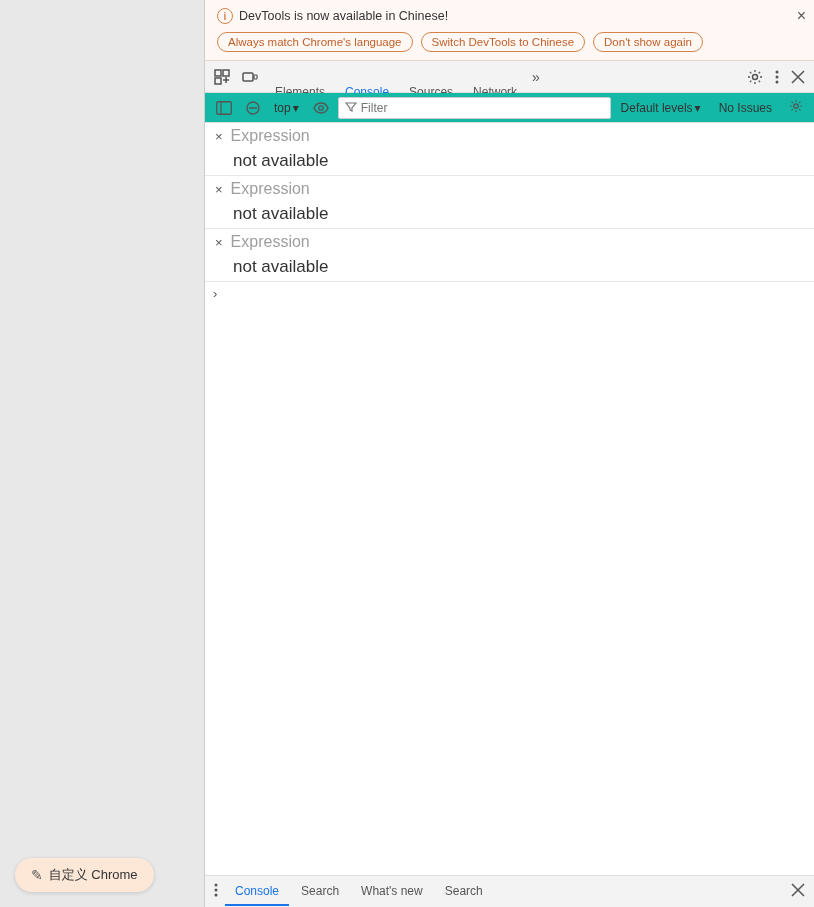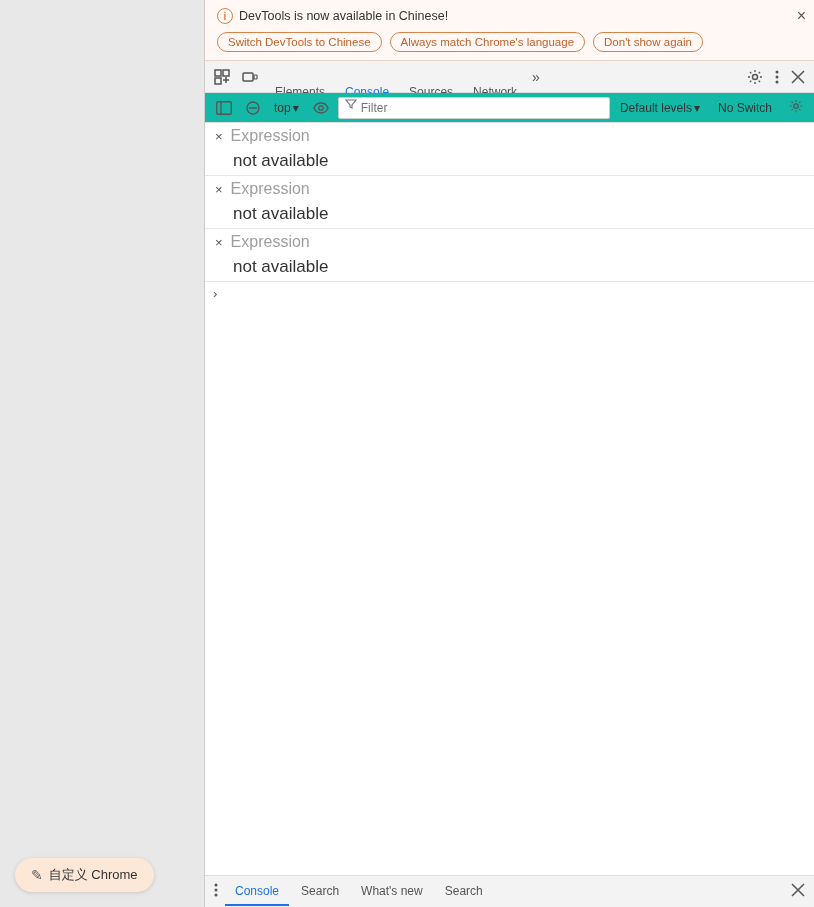--- a/index.html
+++ b/index.html
@@ -192,20 +192,21 @@
       border: none;
       cursor: pointer;
       font-size: 12px;
       color: #333;
       padding: 2px 5px;
       border-radius: 3px;
     }
 
     .filter-area {
       display: flex;
+      align-items: center;
       flex: 1;
       background: #fff;
       border: 1px solid #ccc;
       border-radius: 2px;
       padding: 0 6px;
       height: 22px;
       gap: 4px;
     }
     .filter-icon {
       font-size: 11px;
@@ -355,22 +356,22 @@
   </button>
 
   <div class="devtools-panel">
 
     <div class="notification-bar">
       <div class="notification-title">
         <span class="info-icon">i</span>
         <span>DevTools is now available in Chinese!</span>
       </div>
       <div class="notification-buttons">
+        <button class="notif-btn">Always match Chrome's language</button>
         <button class="notif-btn">Switch DevTools to Chinese</button>
-        <button class="notif-btn">Always match Chrome's language</button>
         <button class="notif-btn">Don't show again</button>
       </div>
       <button class="notif-close">×</button>
     </div>
 
     <div class="devtools-toolbar">
       <button class="toolbar-icon-btn">
         <svg width="16" height="16" viewBox="0 0 16 16" fill="none">
           <rect x="1" y="1" width="6" height="6" stroke="#555" stroke-width="1.5" fill="none"></rect>
           <rect x="1" y="9" width="6" height="6" stroke="#555" stroke-width="1.5" fill="none"></rect>
@@ -448,21 +449,21 @@
           </svg>
         </span>
         <input class="filter-input" type="text" placeholder="Filter" style="">
       </div>
 
       <button class="default-levels-btn">
         <span>Default levels</span>
         <span>▾</span>
       </button>
 
-      <button class="no-issues-badge">No Switch</button>
+      <button class="no-issues-badge">No Issues</button>
 
       <button class="settings-icon-btn">
         <svg width="14" height="14" viewBox="0 0 16 16" fill="none">
           <circle cx="8" cy="8" r="2.5" stroke="#555" stroke-width="1.5"></circle>
           <path d="M8 1v2M8 13v2M1 8h2M13 8h2M2.93 2.93l1.41 1.41M11.66 11.66l1.41 1.41M2.93 13.07l1.41-1.41M11.66 4.34l1.41-1.41" stroke="#555" stroke-width="1.3"></path>
         </svg>
       </button>
     </div>
 
     <div class="console-content">

